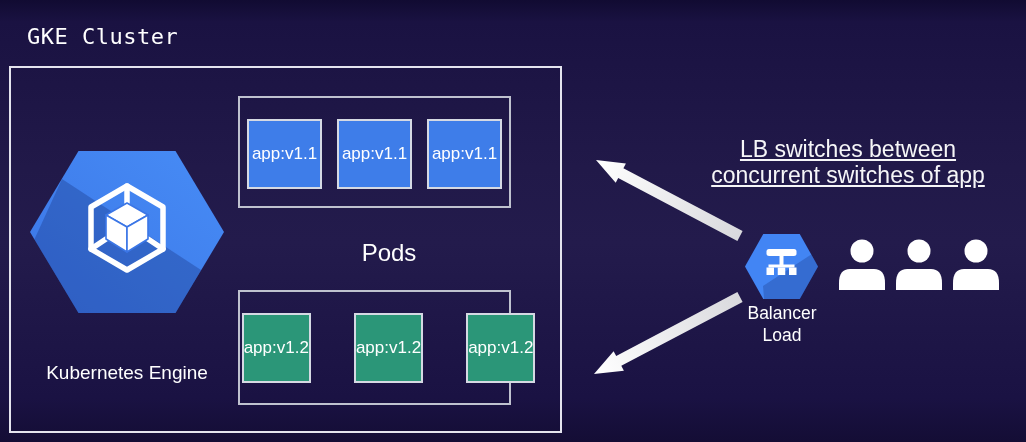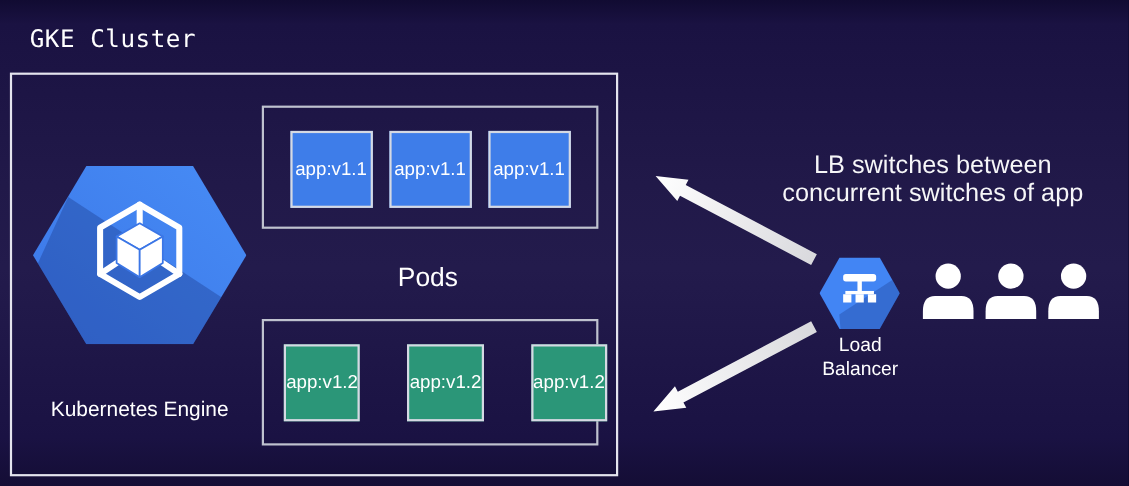--- a/index.html
+++ b/index.html
@@ -13,38 +13,38 @@
     font-family:"DejaVu Sans Mono","Liberation Mono",monospace;
     font-weight:normal; font-size:22px; letter-spacing:0.5px; color:#ffffff;
   }
   .cluster-box {
     position:absolute; left:9px; top:66px; width:553px; height:367px;
     border:2px solid #e4e4ee; box-sizing:border-box;
   }
   .gke-logo { position:absolute; left:30px; top:151px; }
   .gke-label { position:absolute; left:27px; top:318px; width:200px; text-align:center; font-size:19px;margin-top:44px; }
   .pods-group {
-    position:absolute; width:306px; border:2px solid #bfc2cf; box-sizing:border-box;
+    position:absolute; width:273px; border:2px solid #bfc2cf; box-sizing:border-box;
     display:flex; gap:15px; justify-content:center; align-items:flex-start; padding-top:21px;
   }
   .pods-top { left:238px; top:96px; height:112px; }
   .pods-bottom { left:238px; top:290px; height:115px; }
   .pod {
     width:75px; height:70px; border:2px solid #d5d9e3; box-sizing:border-box;
     display:flex; align-items:center; justify-content:center; font-size:17px; color:#ffffff;
   }
   .pod-blue { background:#3e7de9; }
   .pod-green { background:#2b9678;margin-left:28px; }
   .pods-label { position:absolute; left:238px; top:239px; width:302px; text-align:center; font-size:24px; }
   .lb-icon { position:absolute; left:745px; top:234px; }
   .lb-label { position:absolute; left:712px; top:302px; width:140px; text-align:center; font-size:17.5px; line-height:22px; }
   .users { position:absolute; left:838px; top:238px; }
   .annotation {
     position:absolute; left:672px; top:136px; width:352px; text-align:center;
-    font-size:23px; line-height:26px; color:#f6f6f8;
+    font-size:23px; line-height:26px; color:#f6f6f8;text-decoration:underline;
   }
   .arrows { position:absolute; left:0; top:0; }
 </style>
 </head>
 <body>
 
 <div class="canvas">
 
   <div class="title">GKE Cluster</div>
 
@@ -116,22 +116,22 @@
     <g fill="#ffffff">
       <rect x="21.5" y="15" width="30" height="7" rx="2.5"></rect>
       <rect x="34.5" y="21" width="4" height="10"></rect>
       <rect x="23.5" y="30.5" width="26" height="3"></rect>
       <rect x="21.5" y="33.5" width="7.5" height="7.5"></rect>
       <rect x="32.75" y="33.5" width="7.5" height="7.5"></rect>
       <rect x="44" y="33.5" width="7.5" height="7.5"></rect>
     </g>
   </svg>
   <div class="lb-label">
+    <div>Balancer</div>
     <div>Load</div>
-    <div>Balancer</div>
   </div>
 
   <svg class="users" width="170" height="54" viewBox="0 0 170 54" fill="#ffffff">
     <g>
       <circle cx="24" cy="13" r="11.5"></circle>
       <path d="M1,52 L1,45 Q1,31 12,31 L36,31 Q47,31 47,45 L47,52 Z"></path>
     </g>
     <g>
       <circle cx="81" cy="13" r="11.5"></circle>
       <path d="M58,52 L58,45 Q58,31 69,31 L93,31 Q104,31 104,45 L104,52 Z"></path>

